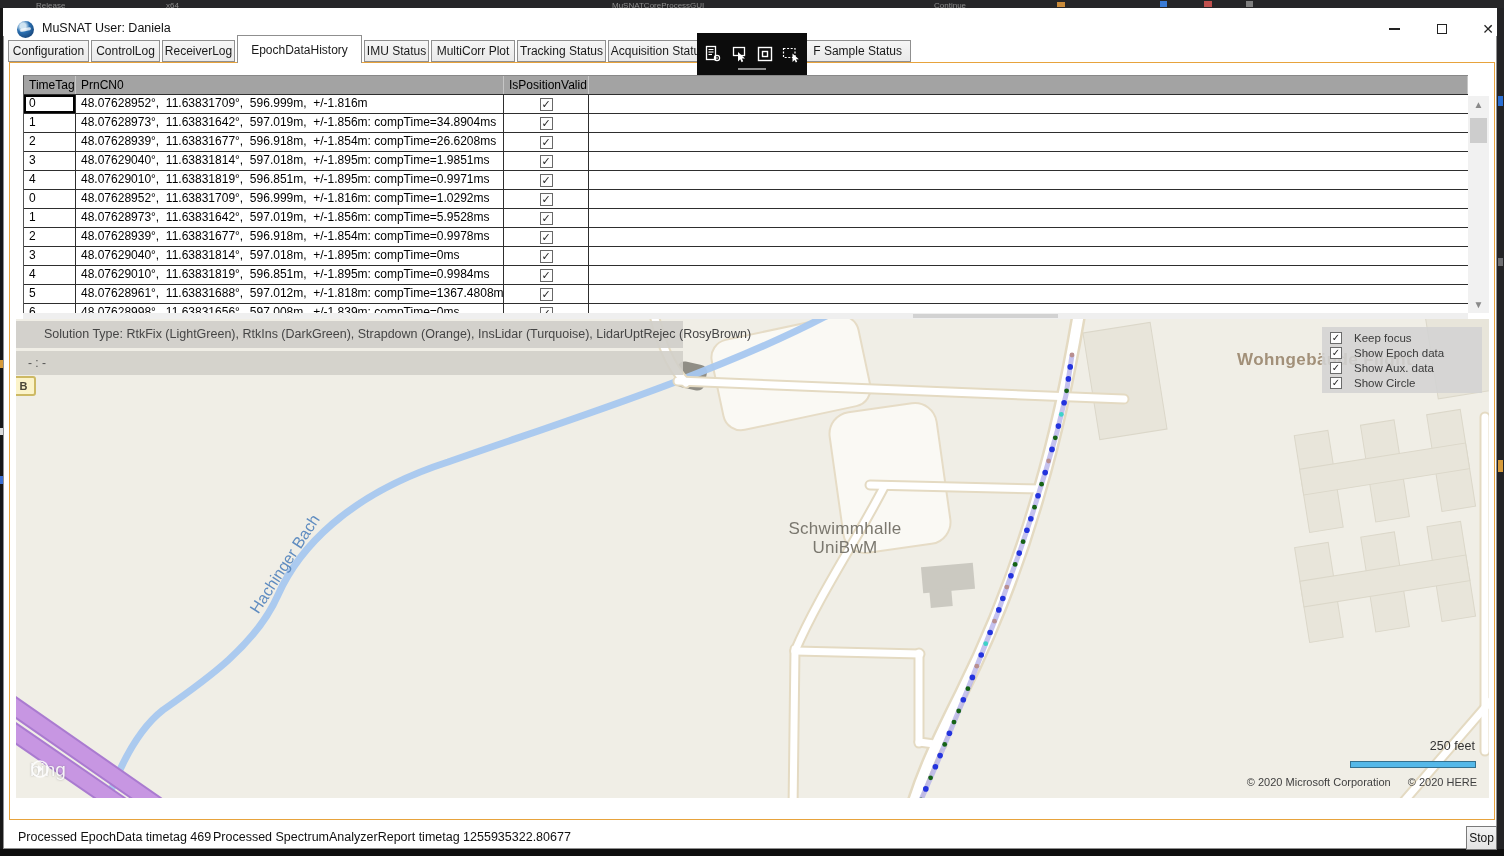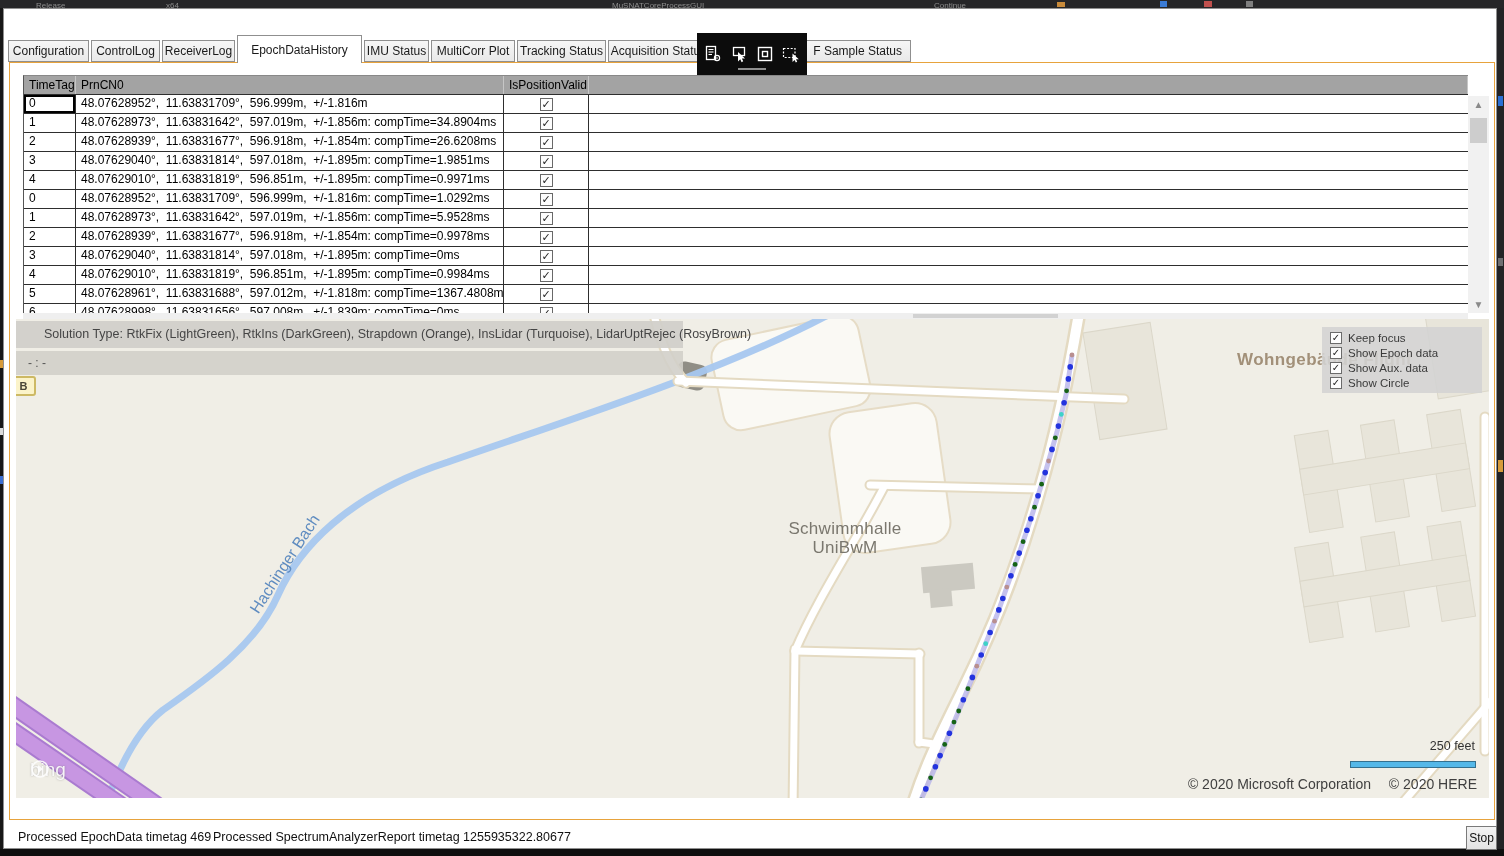--- a/index.html
+++ b/index.html
@@ -71,24 +71,24 @@
   .bar1{position:absolute;left:0;top:2px;width:667px;height:27px;background:rgba(209,207,201,.93);
     font-size:12.5px;color:#454545;line-height:27px;padding-left:28px;box-sizing:border-box;white-space:nowrap;z-index:3;}
   .bar2{position:absolute;left:0;top:32px;width:667px;height:24px;background:rgba(209,207,201,.90);
     font-size:12px;color:#555;line-height:24px;padding-left:12px;box-sizing:border-box;z-index:3;}
   .shield{position:absolute;left:-5px;top:57px;width:25px;height:20px;background:#fbf3c9;border:2px solid #cdb964;border-radius:3px;
     box-sizing:border-box;font-size:11px;font-weight:bold;color:#4a4637;display:flex;align-items:center;justify-content:center;z-index:3;}
   .checkpanel{position:absolute;left:1306px;top:8px;width:160px;height:66px;background:rgba(211,211,211,.88);padding:3px 0 0 8px;box-sizing:border-box;z-index:3;}
   .checkrow{display:flex;align-items:center;height:15px;}
   .checkrow .box{width:12px;height:12px;border:1px solid #6b6b6b;background:#fdfdfd;box-sizing:border-box;
     font-size:10px;line-height:10px;text-align:center;color:#222;font-weight:bold;margin-right:6px;}
-  .checkrow .lbl{font-size:11.5px;color:#3a3a3a;white-space:nowrap;}
+  .checkrow .lbl{font-size:11.5px;color:#3a3a3a;white-space:nowrap;margin-left:6px;}
   .scale-label{position:absolute;right:14px;top:420px;font-size:12.5px;color:#333;z-index:3;}
   .scale-bar{position:absolute;right:13px;top:442px;width:126px;height:7px;background:#55b8e8;border:1px solid #35708e;box-sizing:border-box;z-index:3;}
-  .copyrights{position:absolute;right:12px;top:457px;font-size:14px;color:#3f3f3f;z-index:3;white-space:nowrap;padding-left:48px;}
+  .copyrights{position:absolute;right:12px;top:457px;font-size:11px;color:#3f3f3f;z-index:3;white-space:nowrap;padding-left:48px;}
   .copyrights span{margin-left:14px;}
   .bing-logo{position:absolute;left:14px;top:440px;display:flex;align-items:center;color:rgba(253,253,253,.92);z-index:3;
     text-shadow:0 0 2px rgba(110,110,110,.55);font-size:19px;}
   .bing-glyph{width:20px;height:20px;margin-right:4px;}
 
   
   .overlay-toolbar{left:697px;top:33px;width:110px;height:42px;background:#0c0c0c;z-index:50;
     display:flex;align-items:center;justify-content:space-evenly;padding-top:0;}
   .overlay-toolbar svg{display:block;}
   .ot-handle{position:absolute;left:41px;bottom:5px;width:28px;height:2px;background:#8f8f8f;}
@@ -120,20 +120,31 @@
     <i class="blip" style="left:0;top:420px;width:3px;height:7px;background:#dcdcdc"></i>
     <i class="blip" style="left:0;top:468px;width:3px;height:8px;background:#3a6fd4"></i>
   </div>
   <div class="abs bgstrip-right">
     <i class="blip" style="left:1px;top:88px;width:5px;height:10px;background:#2a6fd4"></i>
     <i class="blip" style="left:1px;top:250px;width:5px;height:8px;background:#6f6f71"></i>
     <i class="blip" style="left:1px;top:452px;width:5px;height:12px;background:#d79b3a"></i>
   </div>
 
   <div class="abs window"></div>
+  <div class="abs titlebar">
+    <div class="abs app-icon"></div>
+    <div class="abs title-text">MuSNAT User: Daniela</div>
+    <div class="abs winbtn wb-min">
+        <i></i>
+      </div>
+    <div class="abs winbtn wb-max">
+        <i></i>
+      </div>
+    <div class="abs winbtn wb-close">✕</div>
+  </div>
 
   <div class="abs tabstrip" id="tab-strip">
       <div class="tab">
         <span>Configuration</span>
       </div>
       <div class="tab">
         <span>ControlLog</span>
       </div>
       <div class="tab">
         <span>ReceiverLog</span>

